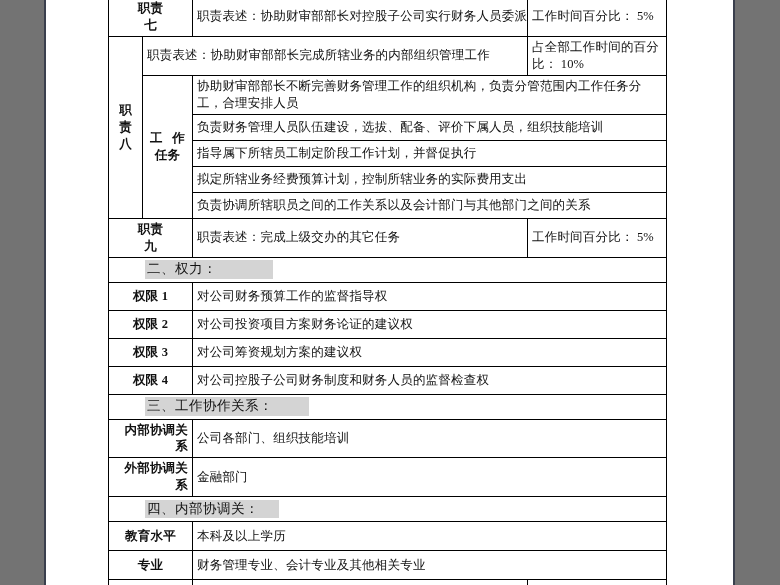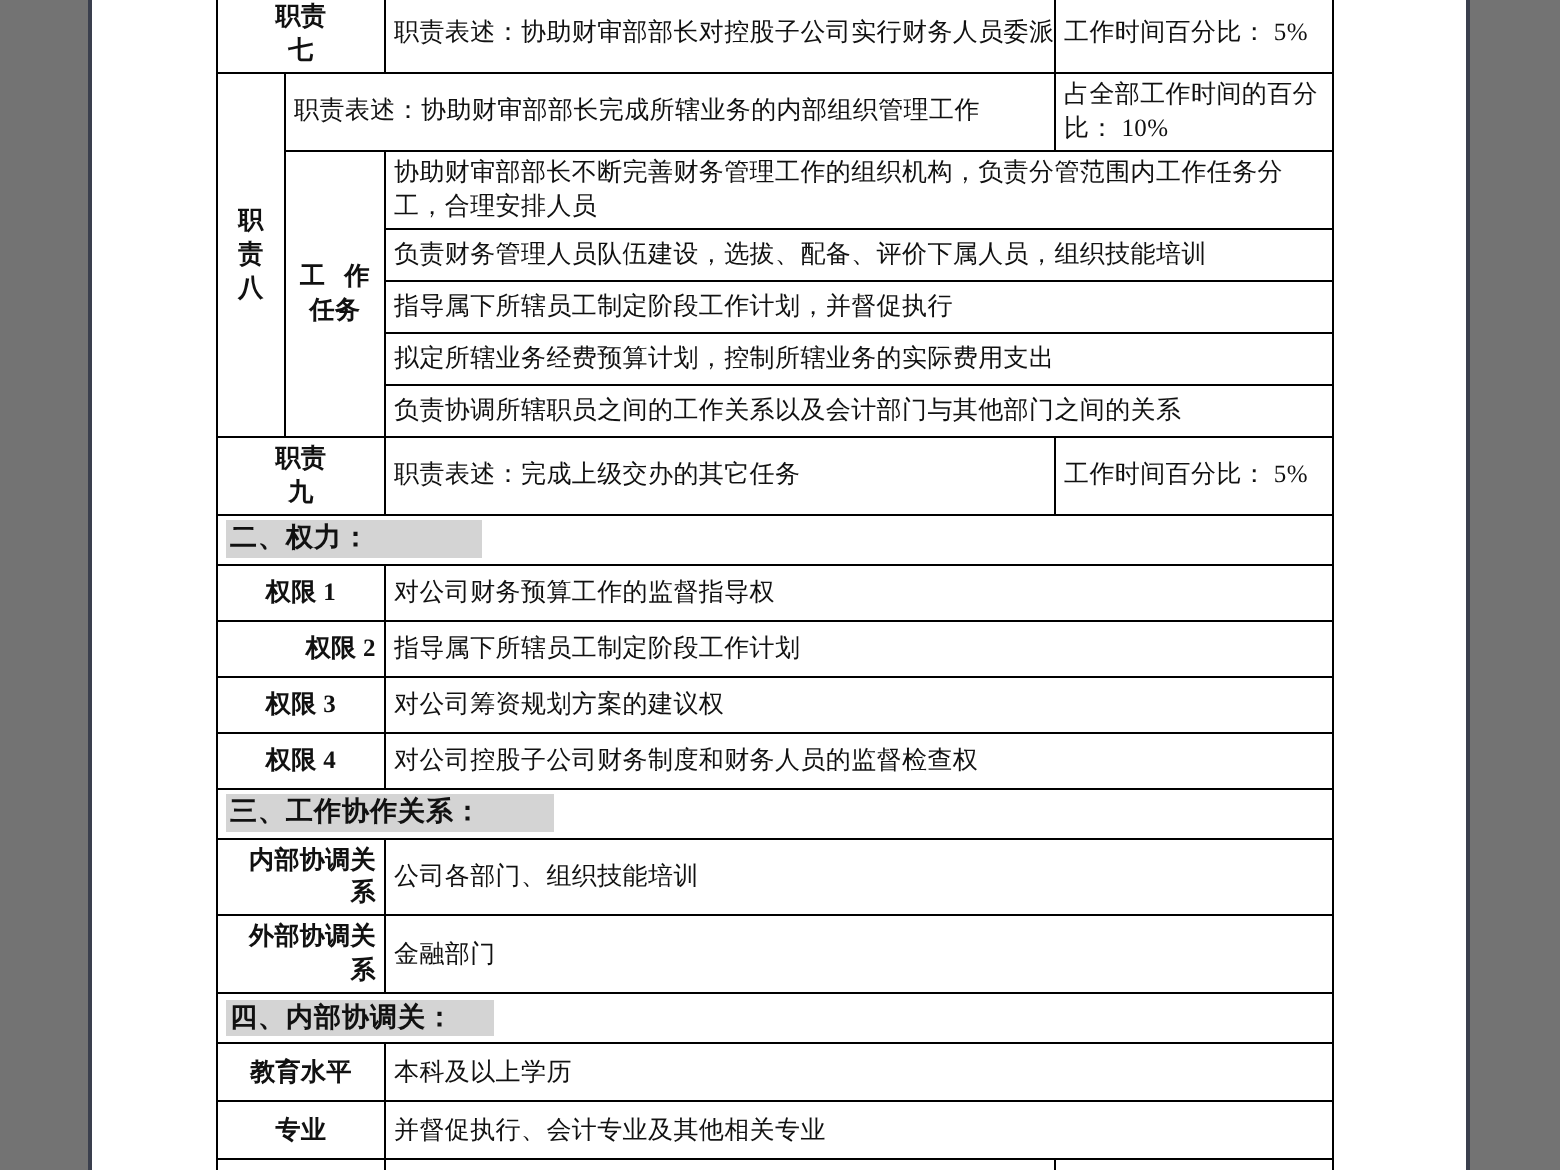--- a/index.html
+++ b/index.html
@@ -93,25 +93,26 @@
   .section-row td {
     border-left: 1px solid #000000;
     border-right: 1px solid #000000;
     border-top: 1px solid #000000;
     border-bottom: 1px solid #000000;
     padding: 2px 4px 2px 2px;
   }
   .section-banner {
     display: inline-block;
     background: #d4d4d4;
-    font-weight: bold;
+    font-weight: normal;
     font-size: 13.5px;
     padding: 0 10px 0 2px;
     letter-spacing: 0.5px;
     min-width: 116px;
+    margin-left: 32px;
   }
   .section-row-tall td { height: 20px; }
 
   
   .wrap-label {
     font-weight: bold;
     text-align: right;
     line-height: 1.3;
     font-size: 12.5px;
   }
@@ -193,22 +194,22 @@
           <td colspan="4">
             <span class="section-banner">二、权力：</span>
           </td>
         </tr>
 
         <tr>
           <td class="cell-center bold" colspan="2" style="height:23px;">权限 1</td>
           <td class="cell-left" colspan="2">对公司财务预算工作的监督指导权</td>
         </tr>
         <tr>
-          <td class="cell-center bold" colspan="2" style="height:23px;text-align:right;">权限 2</td>
-          <td class="cell-left" colspan="2">指导属下所辖员工制定阶段工作计划</td>
+          <td class="cell-center bold" colspan="2" style="height:23px;">权限 2</td>
+          <td class="cell-left" colspan="2">对公司投资项目方案财务论证的建议权</td>
         </tr>
         <tr>
           <td class="cell-center bold" colspan="2" style="height:23px;">权限 3</td>
           <td class="cell-left" colspan="2">对公司筹资规划方案的建议权</td>
         </tr>
         <tr>
           <td class="cell-center bold" colspan="2" style="height:23px;">权限 4</td>
           <td class="cell-left" colspan="2">对公司控股子公司财务制度和财务人员的监督检查权</td>
         </tr>
 
@@ -240,21 +241,21 @@
           </td>
         </tr>
 
         <tr>
           <td class="cell-center bold" colspan="2" style="height:24px;">教育水平</td>
           <td class="cell-left" colspan="2">本科及以上学历</td>
         </tr>
 
         <tr>
           <td class="cell-center bold" colspan="2" style="height:24px;text-align:center;">专业</td>
-          <td class="cell-left" colspan="2">并督促执行、会计专业及其他相关专业</td>
+          <td class="cell-left" colspan="2">财务管理专业、会计专业及其他相关专业</td>
         </tr>
 
         <tr>
           <td colspan="2" style="height:26px;"></td>
           <td class="cell-center bold" style="width:324px;">培训内容</td>
           <td class="cell-center bold">培训方式与时间</td>
         </tr>
 
       </tbody>
     </table>

